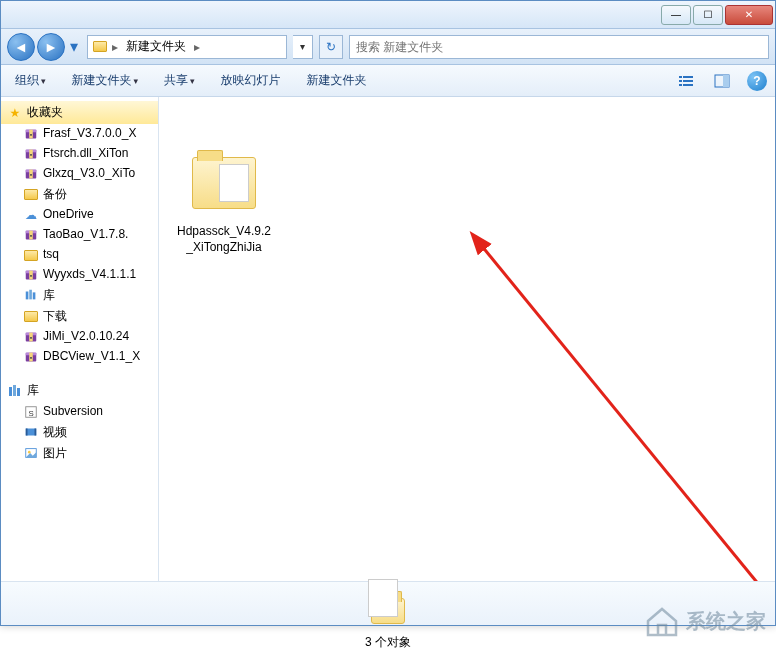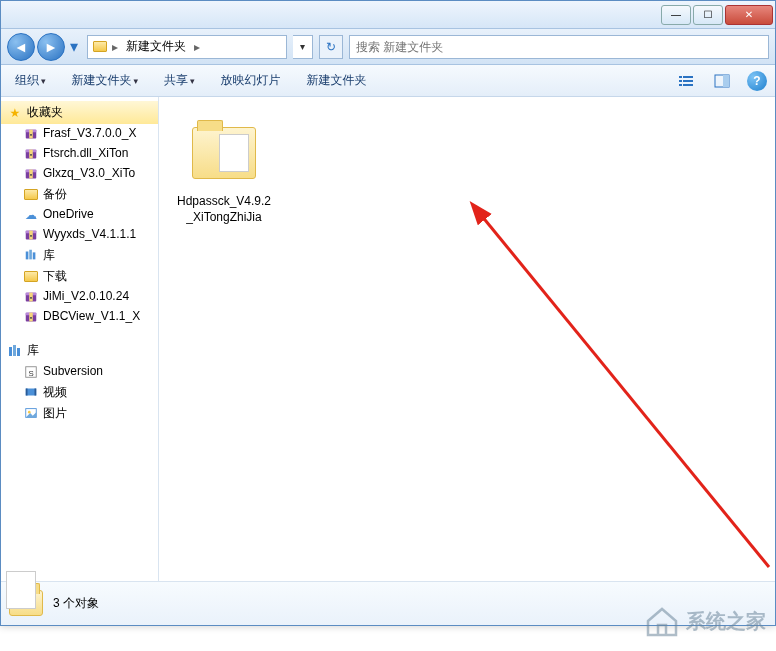--- a/index.html
+++ b/index.html
@@ -37,29 +37,29 @@
 .tree-header.fav { background: linear-gradient(#fff7d6,#ffe998); }
 .tree-item { display:flex; align-items:flex-start; gap:4px; padding:2px 4px 2px 22px; cursor:pointer; white-space:nowrap; overflow:hidden; }
 .sb-icon { width:16px; height:16px; flex-shrink:0; display:flex; align-items:center; justify-content:center; font-size:12px;}
 .star { color:#f5b301; }
 .folder-i { background:linear-gradient(#fde9a8,#f5c94b); border:1px solid #d4a423; border-radius:1px; width:14px; height:11px;}
 .rar-i { display:inline-block; width:14px; height:14px; }
 .rar-i svg { width:14px; height:14px; }
 .lib-i { color:#4b90d8; }
 .cloud-i { color:#4b90d8;}
 
-.content { flex:1; padding:16px 10px; display:flex; align-items:flex-start; gap:18px; overflow:auto; position:relative;}
+.content { flex:1; padding:16px 10px; display:flex; align-items:flex-start; gap:18px; overflow:auto; position:relative;margin-top:30px;}
 .file-item { width:110px; display:flex; flex-direction:column; align-items:center; text-align:center; font-size:12px; cursor:pointer; padding:4px; border:1px solid transparent; border-radius:2px;}
 .file-icon { width:70px; height:70px; margin-bottom:6px; display:flex; align-items:center; justify-content:center;}
 .file-label { word-break:break-all; line-height:1.3; }
 .big-folder { width:64px; height:52px; background:linear-gradient(#fef4d0,#f7dd88); border:1px solid #e0b94a; border-radius:3px; position:relative;}
 .big-folder::before { content:''; position:absolute; top:-8px; left:4px; width:24px; height:10px; background:#f7dd88; border:1px solid #e0b94a; border-bottom:none; border-radius:2px 2px 0 0;}
 .big-folder::after { content:''; position:absolute; right:6px; bottom:6px; width:28px; height:36px; background:#fff; border:1px solid #ccc;}
 
-.statusbar { height: 44px; display:flex; align-items:center; padding:16px 8px; border-top:1px solid #d9e4f0; font-size:12px; gap:10px; background:linear-gradient(#f7fbfe,#eaf2fb);}
+.statusbar { height: 44px; display:flex; align-items:center; padding:16px 8px; border-top:1px solid #d9e4f0; font-size:12px; gap:10px; background:linear-gradient(#f7fbfe,#eaf2fb);flex-direction:column;}
 .statusbar .status-folder { width:34px; height:28px;}
 
 .watermark { position:absolute; right:10px; bottom:12px; font-size:20px; color:rgba(110,135,155,0.55); display:flex; align-items:center; gap:6px; font-weight:bold; pointer-events:none;}
 .watermark .house { width:36px; height:36px; }
 
 .red-arrow { position:absolute; pointer-events:none; }
 </style>
 </head>
 <body>
 
@@ -175,20 +175,37 @@
             <span class="sb-icon">
               <span class="folder-i"></span>
             </span>
             <span>备份</span>
           </div>
           <div class="tree-item">
             <span class="sb-icon">
               <span class="cloud-i">☁</span>
             </span>
             <span>OneDrive</span>
+          </div>
+          <div class="tree-item">
+            <span class="sb-icon">
+              <span class="rar-i"><svg viewBox="0 0 16 16">
+                  <rect x="2" y="3" width="12" height="10" fill="#7a3ea0" rx="1"></rect>
+                  <rect x="2" y="3" width="12" height="3" fill="#b886d8"></rect>
+                  <rect x="6" y="3" width="4" height="10" fill="#f5d67a"></rect>
+                  <rect x="7" y="8" width="2" height="2" fill="#555"></rect>
+                </svg></span>
+            </span>
+            <span>TaoBao_V1.7.8.</span>
+          </div>
+          <div class="tree-item">
+            <span class="sb-icon">
+              <span class="folder-i"></span>
+            </span>
+            <span>tsq</span>
           </div>
           <div class="tree-item">
             <span class="sb-icon">
               <span class="rar-i"><svg viewBox="0 0 16 16">
                   <rect x="2" y="3" width="12" height="10" fill="#7a3ea0" rx="1"></rect>
                   <rect x="2" y="3" width="12" height="3" fill="#b886d8"></rect>
                   <rect x="6" y="3" width="4" height="10" fill="#f5d67a"></rect>
                   <rect x="7" y="8" width="2" height="2" fill="#555"></rect>
                 </svg></span>
             </span>

